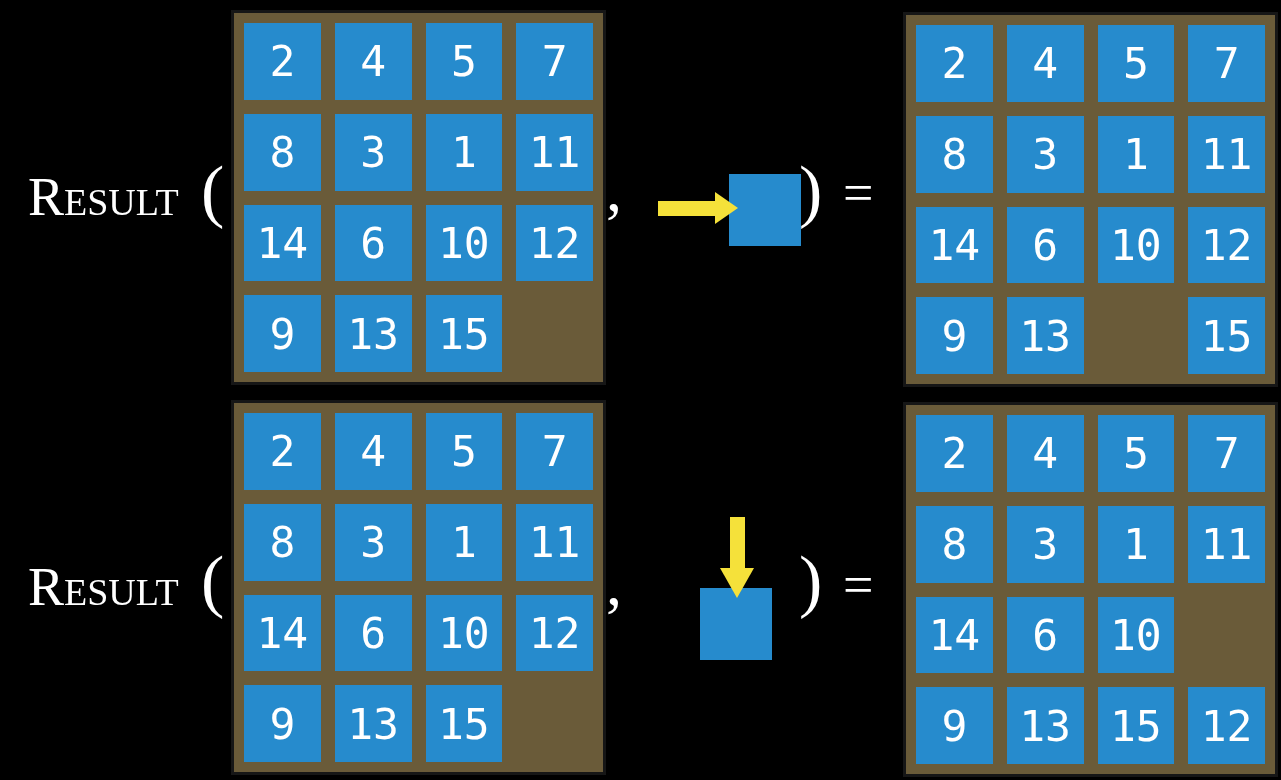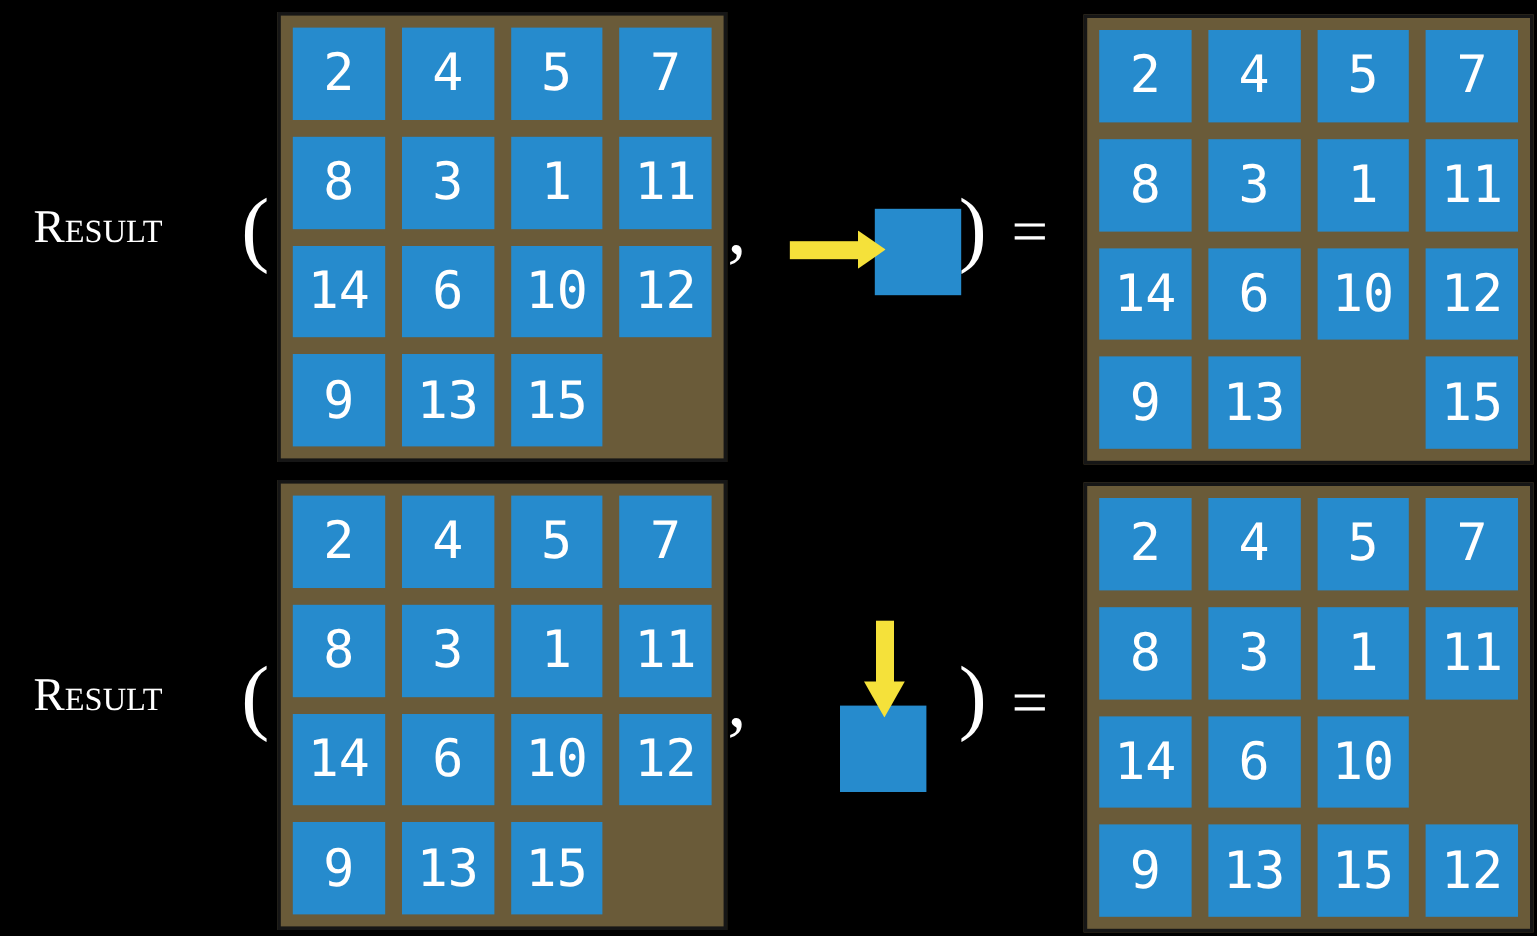--- a/index.html
+++ b/index.html
@@ -22,21 +22,21 @@
 
   
   .sym {
     position: absolute;
     font-family: "Liberation Serif", serif;
     color: var(--text-white);
     line-height: 1;
     white-space: nowrap;
     user-select: none;
   }
-  .fn     { font-size: 39px; font-variant: small-caps; }
+  .fn     { font-size: 54px; font-variant: small-caps; }
   .paren  { font-size: 70px; }
   .comma  { font-size: 64px; }
   .equals { font-size: 54px; }
 
   
   .board {
     position: absolute;
     width: 375px;
     height: 375px;
     box-sizing: border-box;

